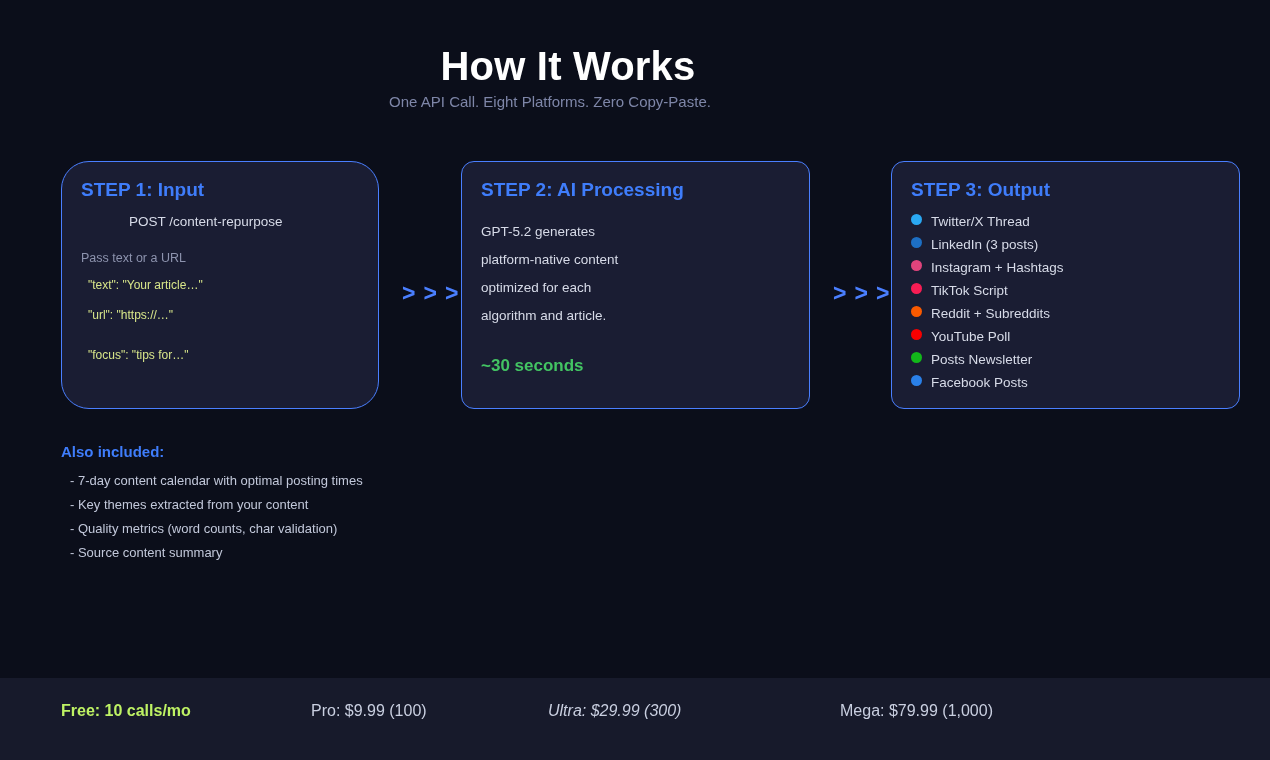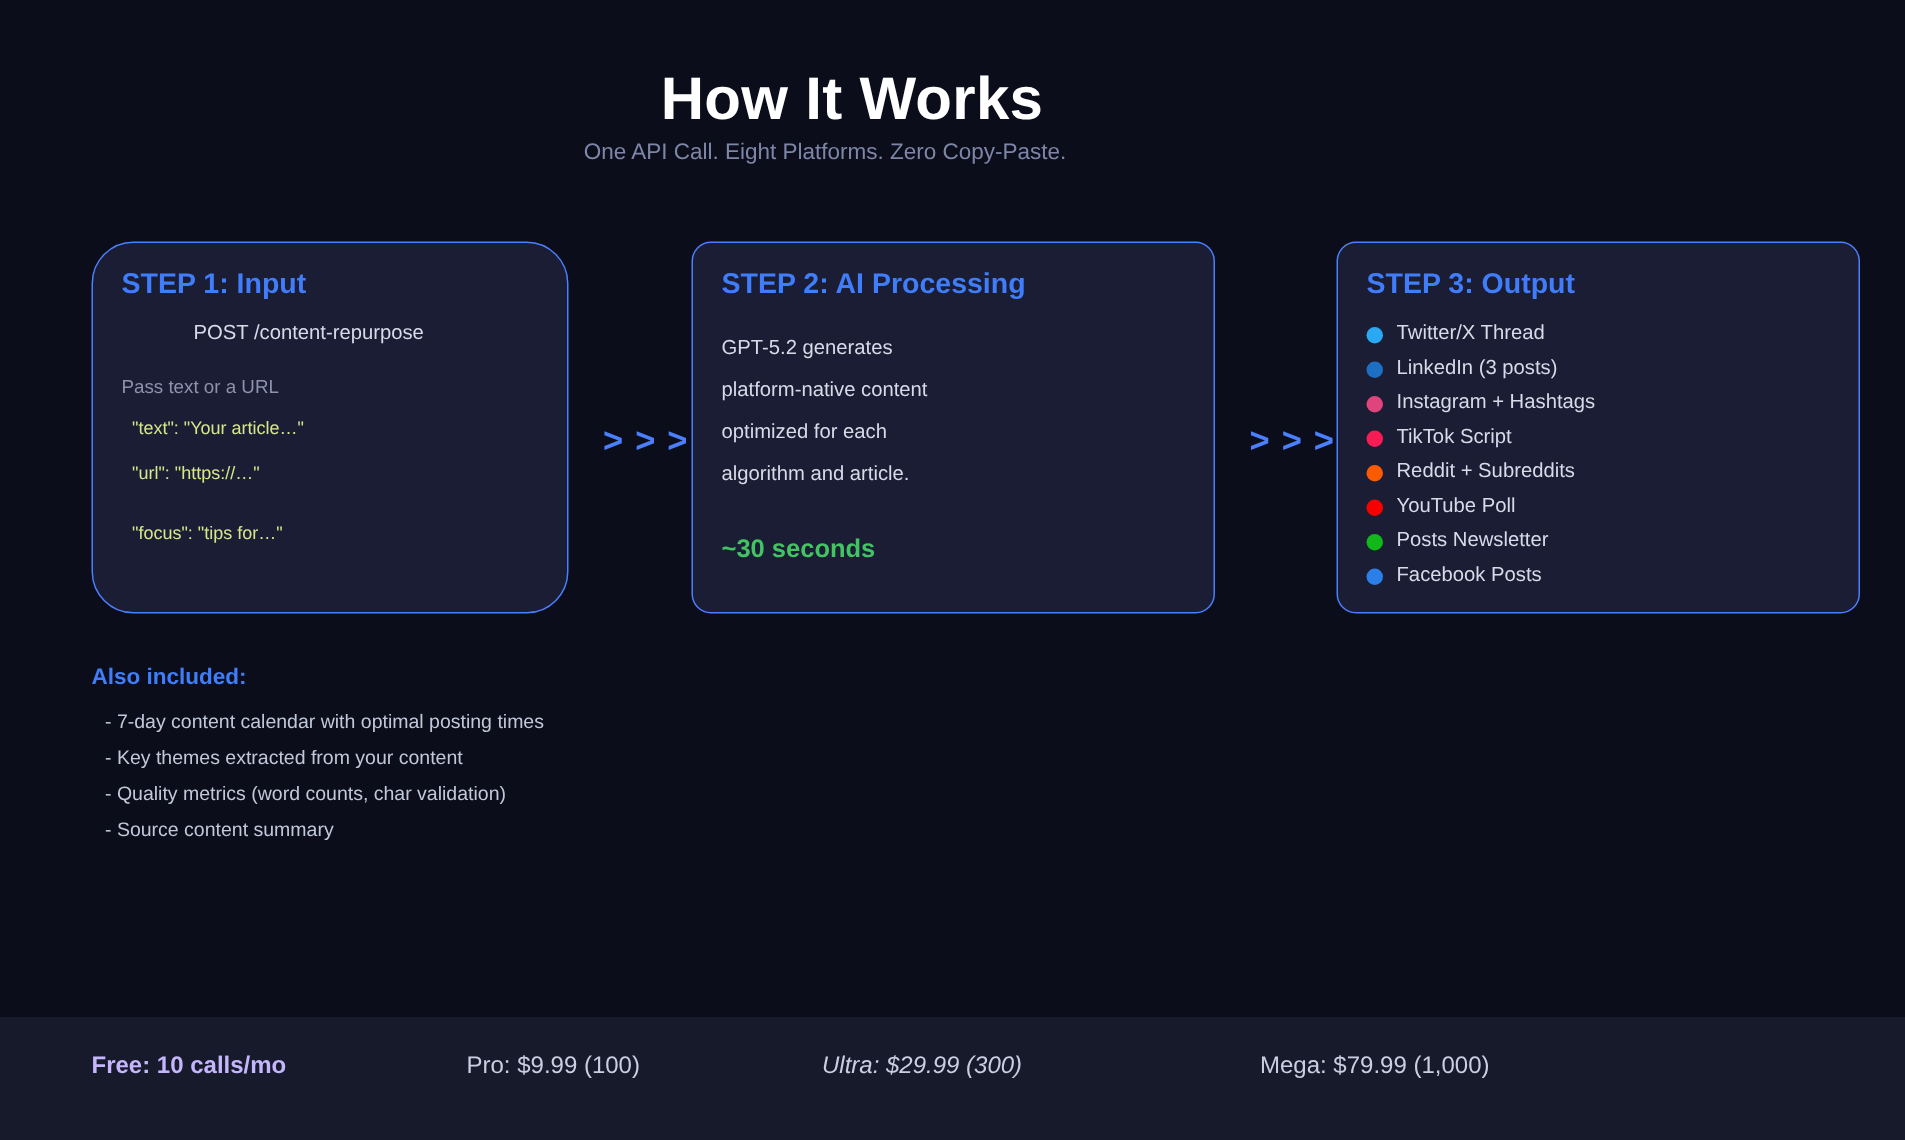--- a/index.html
+++ b/index.html
@@ -53,21 +53,21 @@
     font-size:12px; color:#d8e68a; white-space:nowrap;
   }
   .badge-green{
     position:absolute; left:19px;
     font-size:17px; font-weight:bold; color:#43c463; white-space:nowrap;
   }
 
   
   .out-row{
     position:absolute; left:19px;
-    display:flex; align-items:flex-end; gap:9px;
+    display:flex; align-items:flex-start; gap:9px;
     font-size:13.5px; color:#d7dbe8; white-space:nowrap;
   }
   .dot{ width:11px; height:11px; border-radius:50%; flex:0 0 auto; }
 
   
   .arrows{
     position:absolute; top:282px;
     display:flex; gap:8px;
     font-size:23px; font-weight:bold; color:#4a7fff;
     letter-spacing:0; line-height:1;
@@ -87,21 +87,21 @@
 
   
   .footer{
     position:absolute; left:0; top:678px; width:1270px; height:82px;
     background:#171a2b;
   }
   .price{
     position:absolute; top:24px;
     font-size:16px; white-space:nowrap;
   }
-  .price.free{ color:#c4b5fd; font-weight:bold; }
+  .price.free{ color:#bef264; font-weight:bold; }
   .price.plain{ color:#c9cfe0; }
 </style>
 </head>
 <body>
 
 <div id="stage">
 
   <div class="page-title">How It Works</div>
   <div class="page-subtitle">One API Call. Eight Platforms. Zero Copy-Paste.</div>
 

